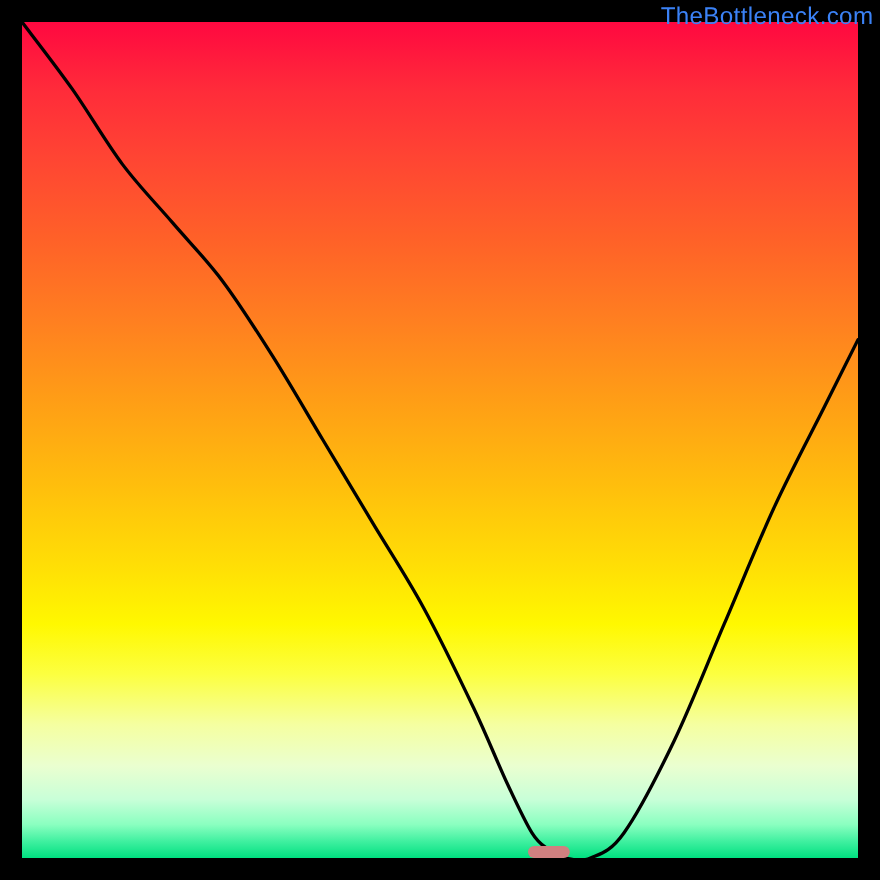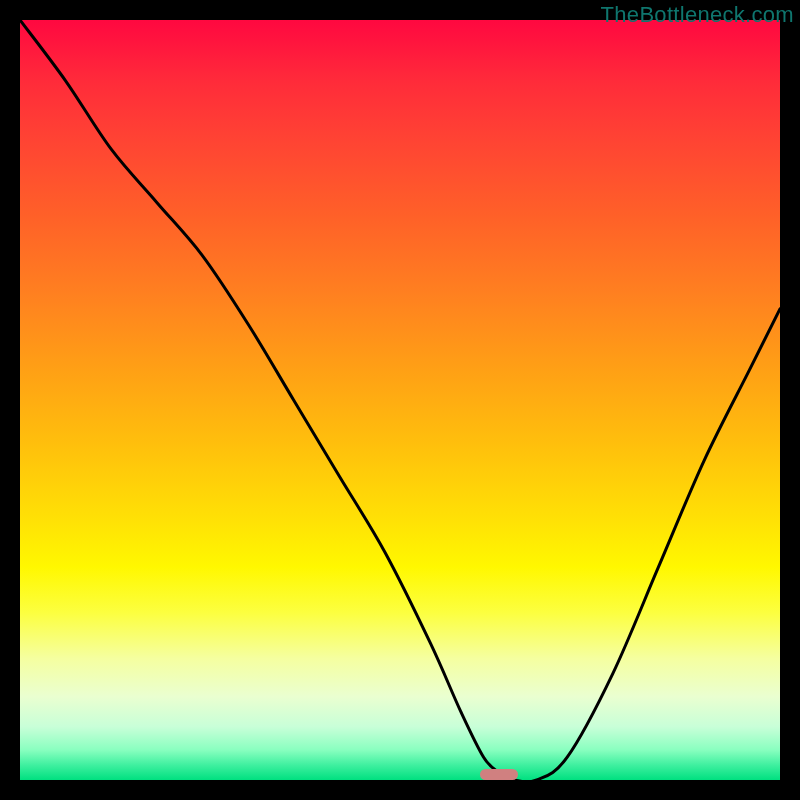--- a/index.html
+++ b/index.html
@@ -33,21 +33,21 @@
       #c8ffd8 93%,
       #8affc0 96%,
       #40f0a0 98%,
       #00e080 100%
     );
   }
   .watermark {
     position: absolute;
     top: 2px;
     right: 6px;
-    color: #0f766e;
+    color: #3b82f6;
     font-size: 22px;
     font-weight: 500;
     letter-spacing: 0.3px;
     z-index: 5;
   }
   .curve-svg {
     position: absolute;
     left: 20px;
     top: 20px;
     width: 760px;

